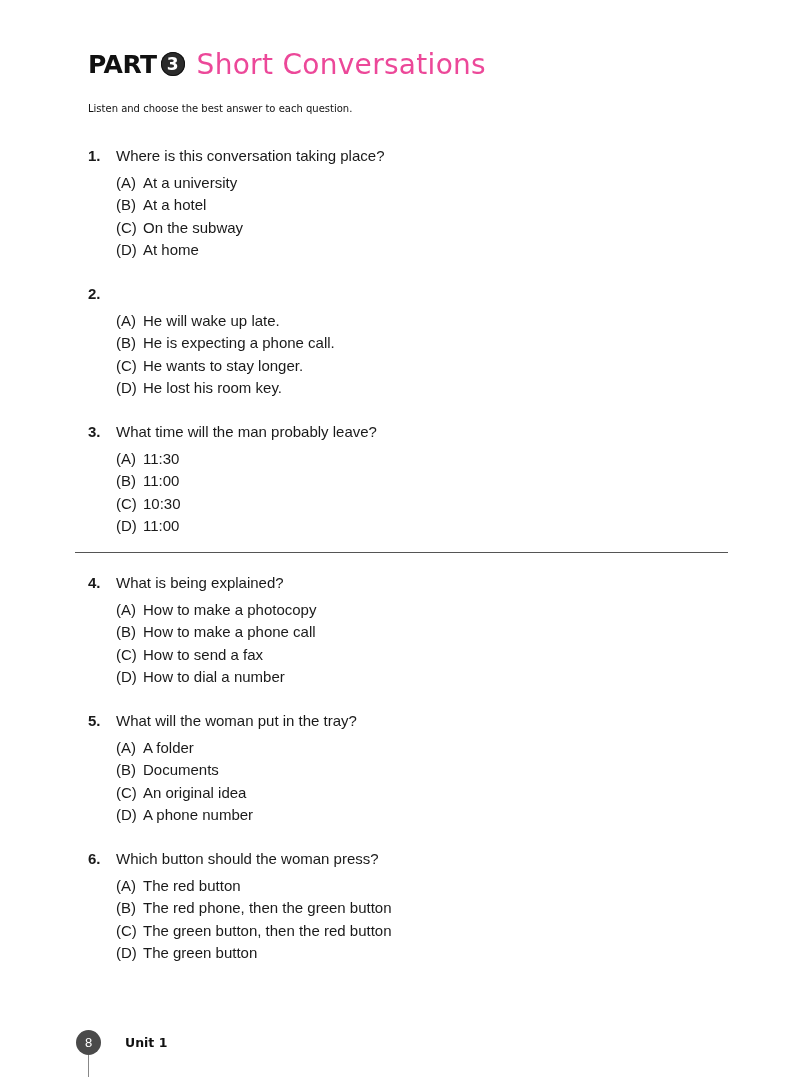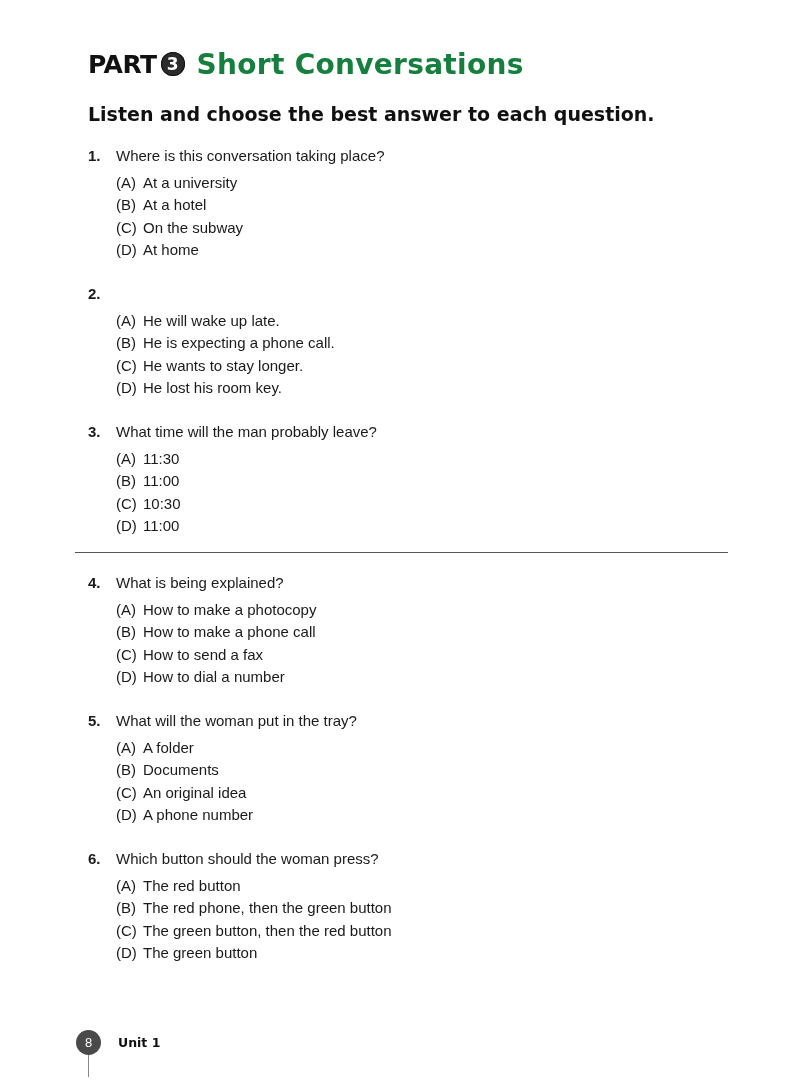--- a/index.html
+++ b/index.html
@@ -43,31 +43,31 @@
       font-family: "DejaVu Sans", sans-serif;
       font-weight: bold;
       font-size: 17px;
       margin-left: 4px;
       margin-right: 12px;
       box-shadow: inset 0 0 0 1px #111;
     }
     .part-title {
       font-family: "DejaVu Sans", sans-serif;
       font-size: 28px;
-      font-weight: bold;
-      color: #15803d;
+      font-weight: normal;
+      color: #ec4899;
       letter-spacing: 0.3px;
     }
     .instructions {
       position: absolute;
       left: 88px;
       top: 103px;
       font-family: "DejaVu Sans", sans-serif;
-      font-weight: bold;
-      font-size: 19px;
+      font-weight: normal;
+      font-size: 10px;
       color: #111;
     }
     .question {
       position: absolute;
       left: 88px;
     }
     .q-stem {
       display: flex;
       font-size: 15px;
       height: 20px;
@@ -120,21 +120,21 @@
     }
     .page-num-stem {
       position: absolute;
       left: 12px;
       top: 25px;
       width: 1px;
       height: 22px;
       background: #888;
     }
     .unit-label {
-      margin-left: 17px;
+      margin-left: 24px;
       font-weight: bold;
       font-size: 12.5px;
       font-family: "DejaVu Sans", sans-serif;
       color: #111;
     }
   </style>
 </head>
 <body>
 
 <div class="page-header">

